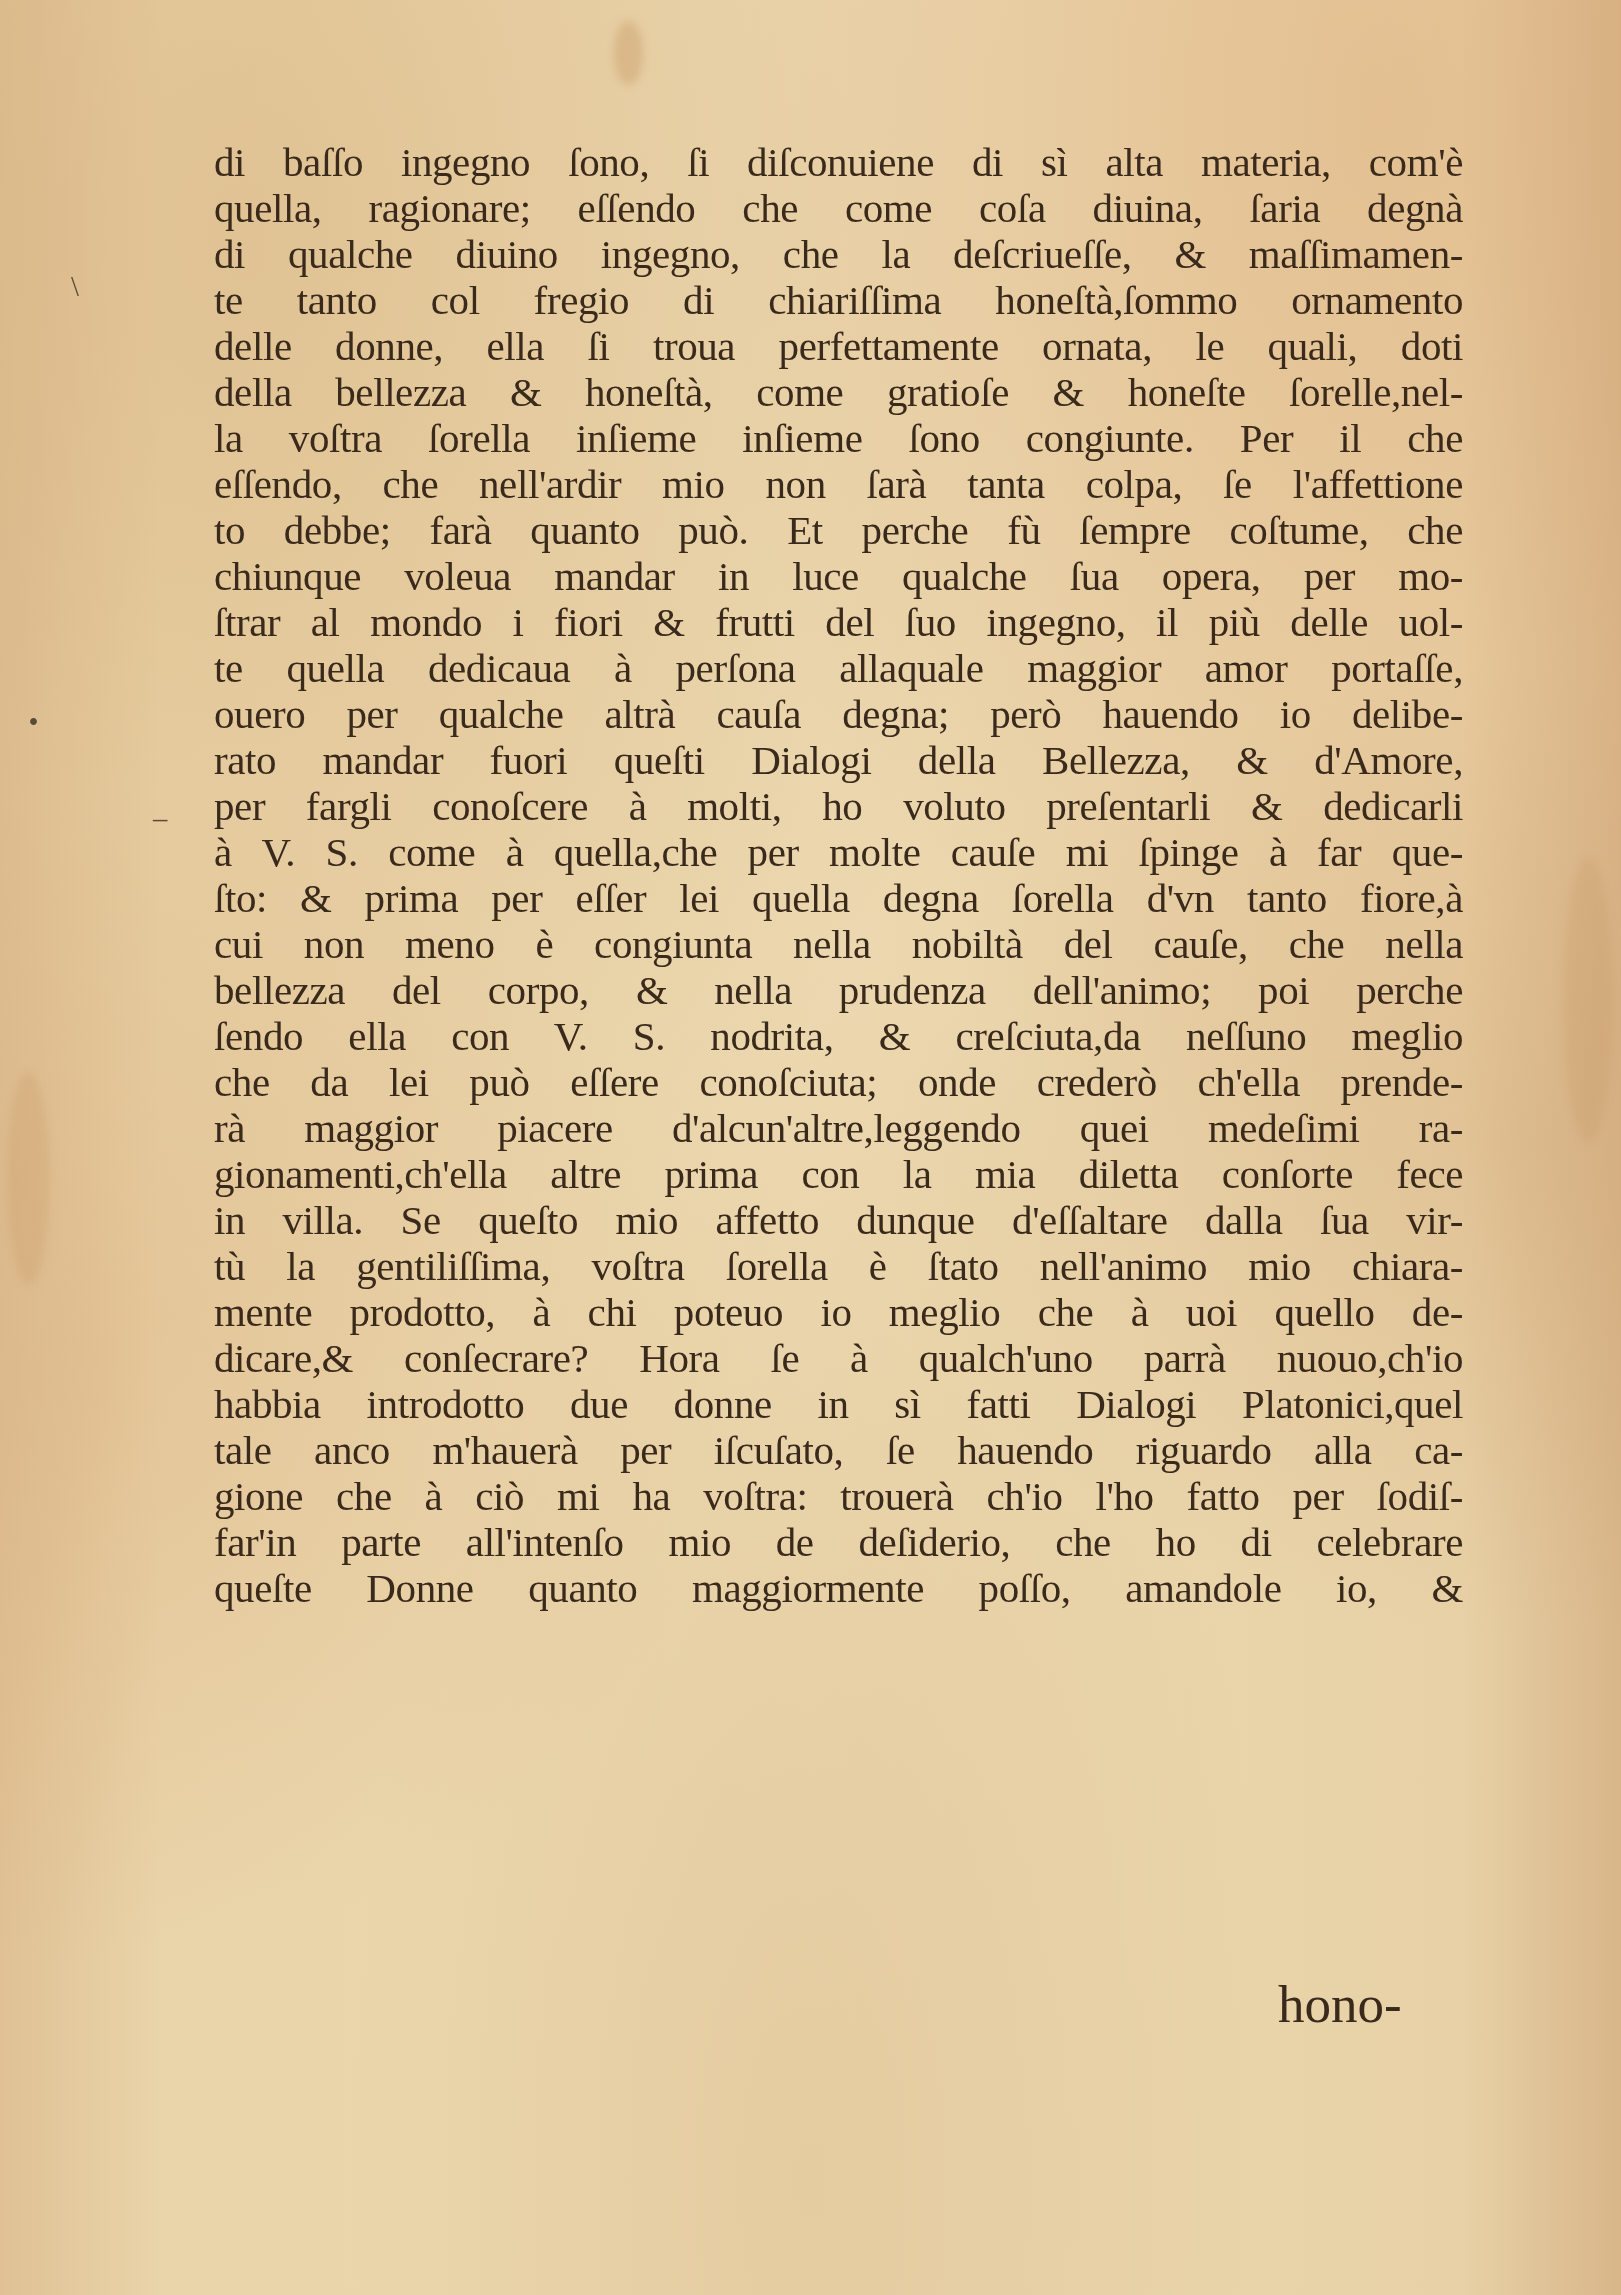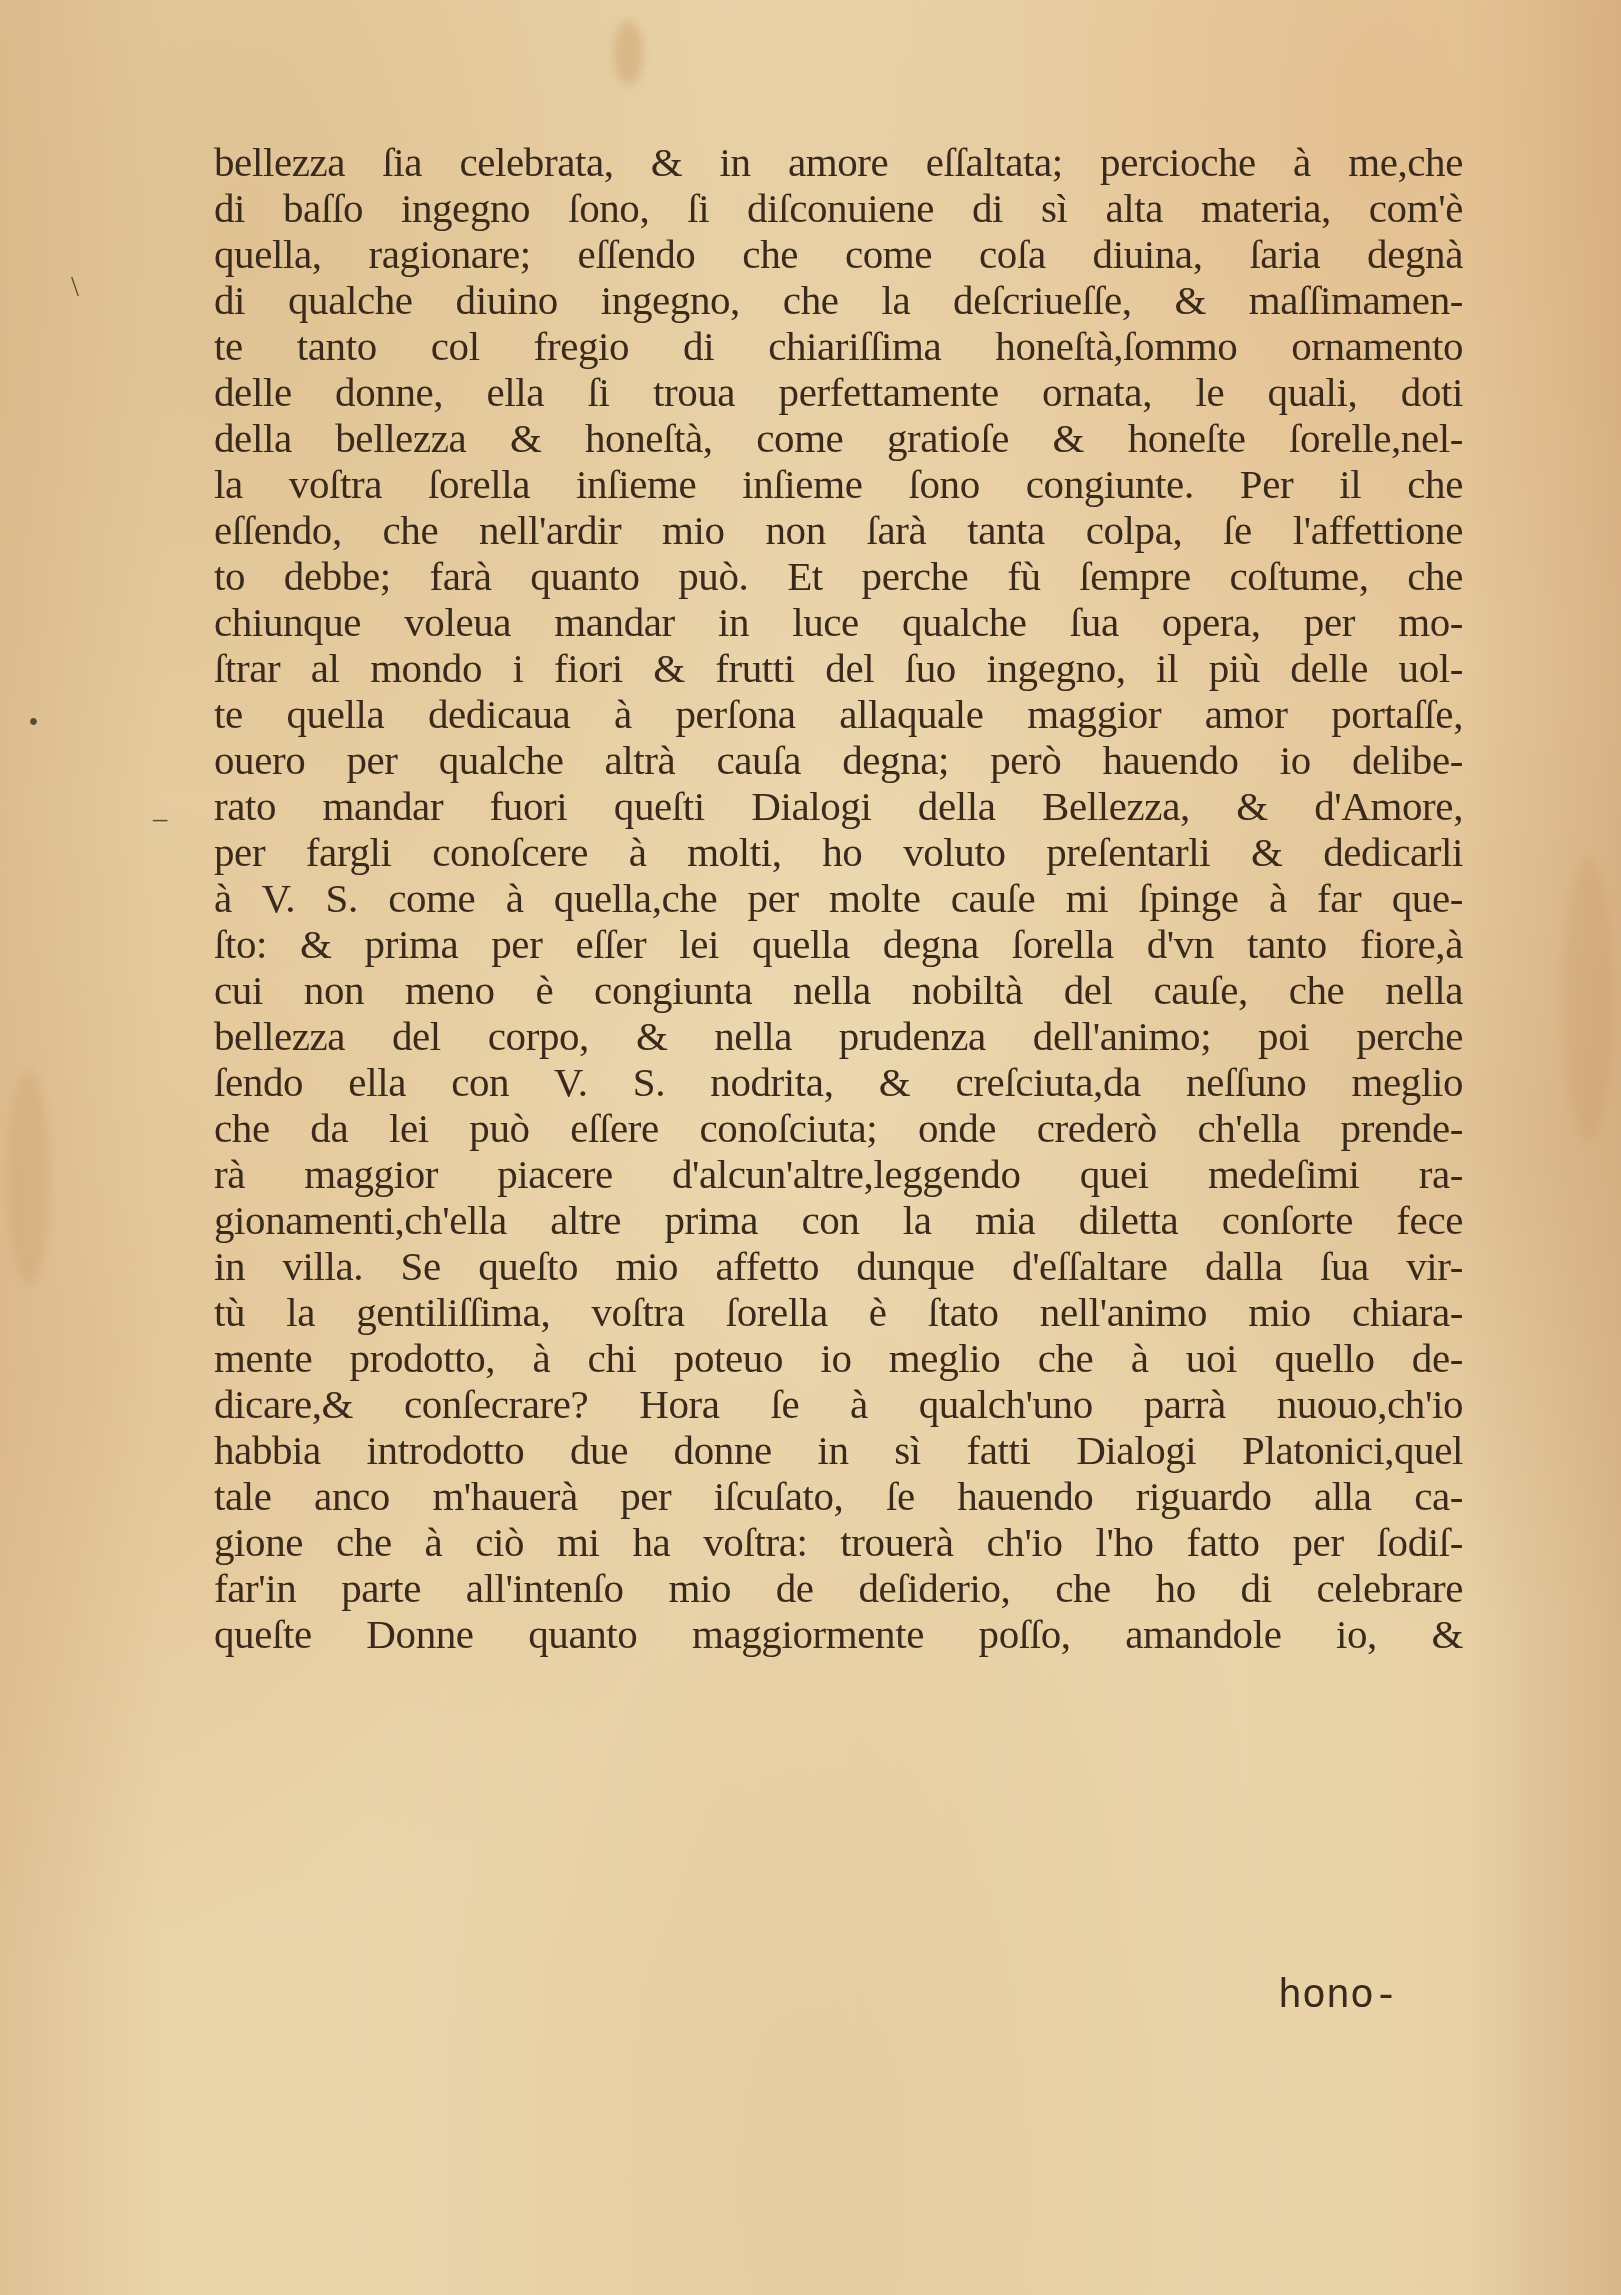--- a/index.html
+++ b/index.html
@@ -47,45 +47,43 @@
       display: block;
       white-space: nowrap;
       text-align: justify;
       text-align-last: justify;
       height: 46px;
     }
     .catchword {
       position: absolute;
       left: 1278px;
       top: 1974px;
-      font-size: 40px;
+      font-size: 53px;
       color: #3a2a1c;
       white-space: nowrap;
-      font-family: Liberation Mono, monospace;
     }
     .marks {
       position: absolute;
       color: #5a4a3a;
       font-size: 28.6px;
     }
   </style>
 </head>
 <body>
 
 <div class="page">
   <div class="stain" style="left:614px;top:21.4px;width:28.6px;height:64px;"></div>
   <div class="stain" style="left:7.1px;top:1071px;width:43px;height:214px;opacity:0.6;"></div>
   <div class="stain" style="left:1563px;top:857px;width:50px;height:286px;opacity:0.5;"></div>
 
   <span class="marks" style="left:71px;top:271px;">\</span>
   <span class="marks" style="left:28.6px;top:707px;">•</span>
   <span class="marks" style="left:153px;top:803px;">–</span>
 
   <div class="text-block">
-    <span class="line">bellezza ſia celebrata, &amp; in amore eſſaltata; percioche à me,che</span>
     <span class="line">di baſſo ingegno ſono, ſi diſconuiene di sì alta materia, com'è</span>
     <span class="line">quella, ragionare; eſſendo che come coſa diuina, ſaria degnà</span>
     <span class="line">di qualche diuino ingegno, che la deſcriueſſe, &amp; maſſimamen-</span>
     <span class="line">te tanto col fregio di chiariſſima honeſtà,ſommo ornamento</span>
     <span class="line">delle donne, ella ſi troua perfettamente ornata, le quali, doti</span>
     <span class="line">della bellezza &amp; honeſtà, come gratioſe &amp; honeſte ſorelle,nel-</span>
     <span class="line">la voſtra ſorella inſieme inſieme ſono congiunte. Per il che</span>
     <span class="line">eſſendo, che nell'ardir mio non ſarà tanta colpa, ſe l'affettione</span>
     <span class="line">to debbe; farà quanto può. Et perche fù ſempre coſtume, che</span>
     <span class="line">chiunque voleua mandar in luce qualche ſua opera, per mo-</span>

